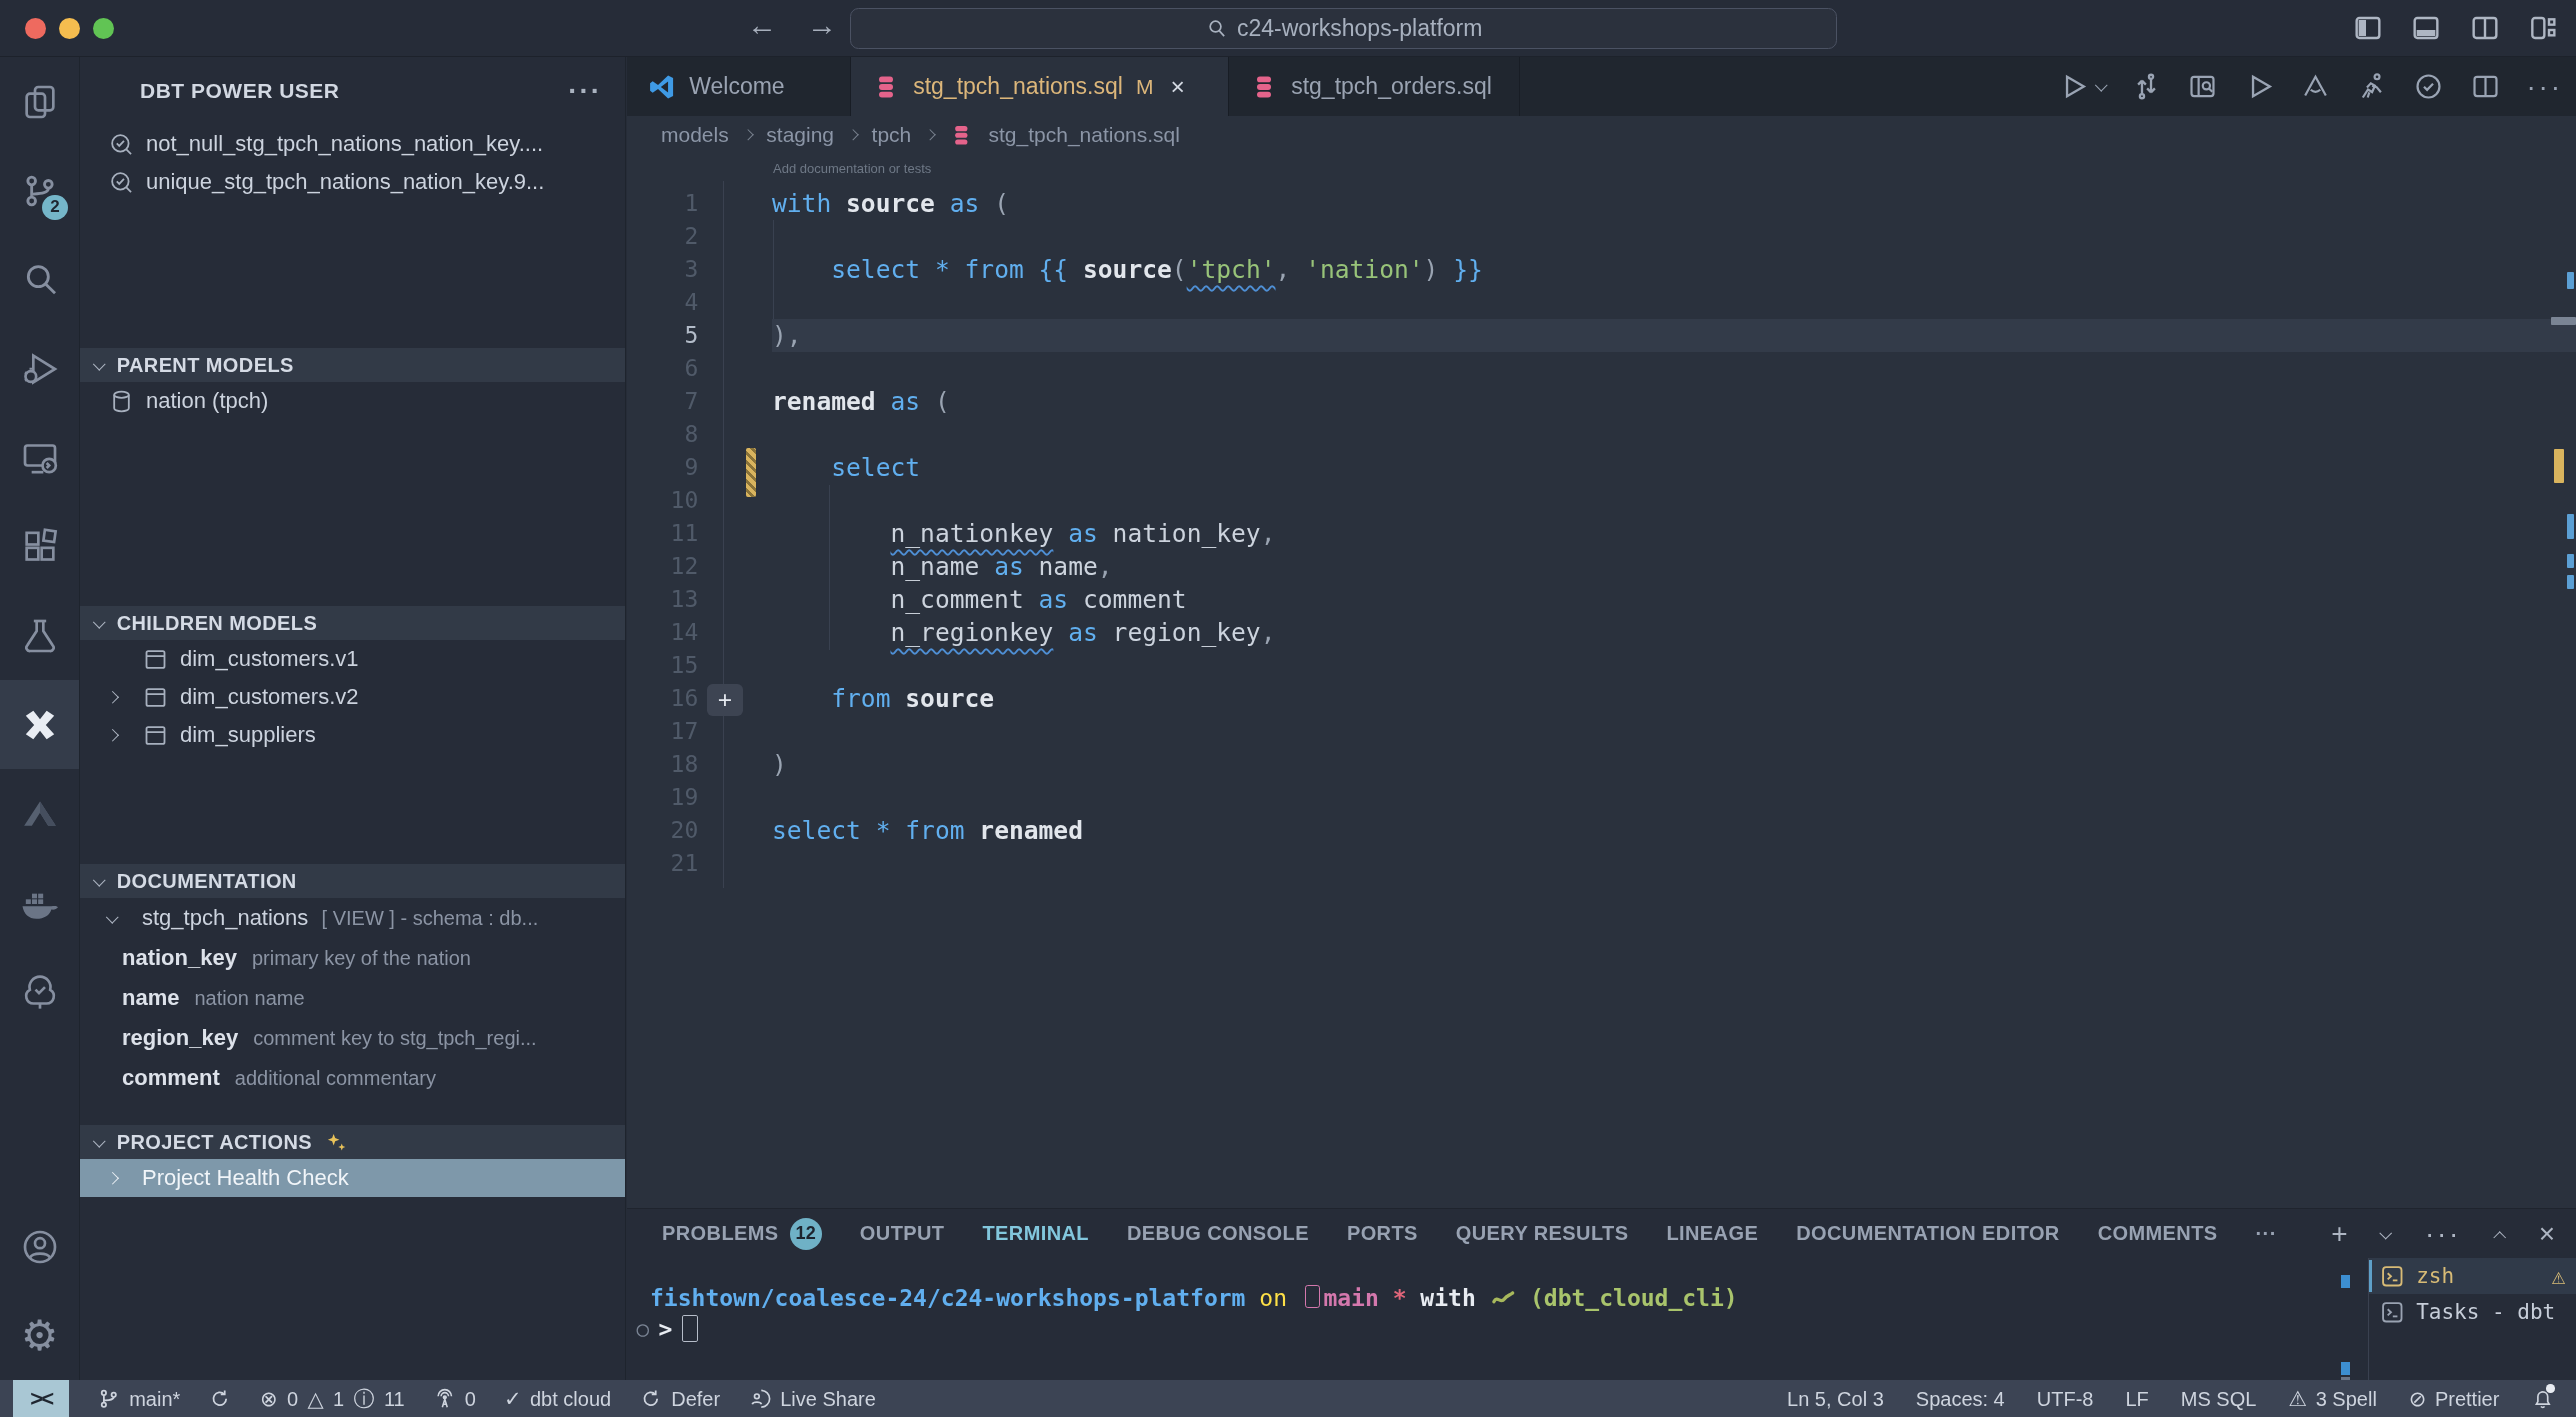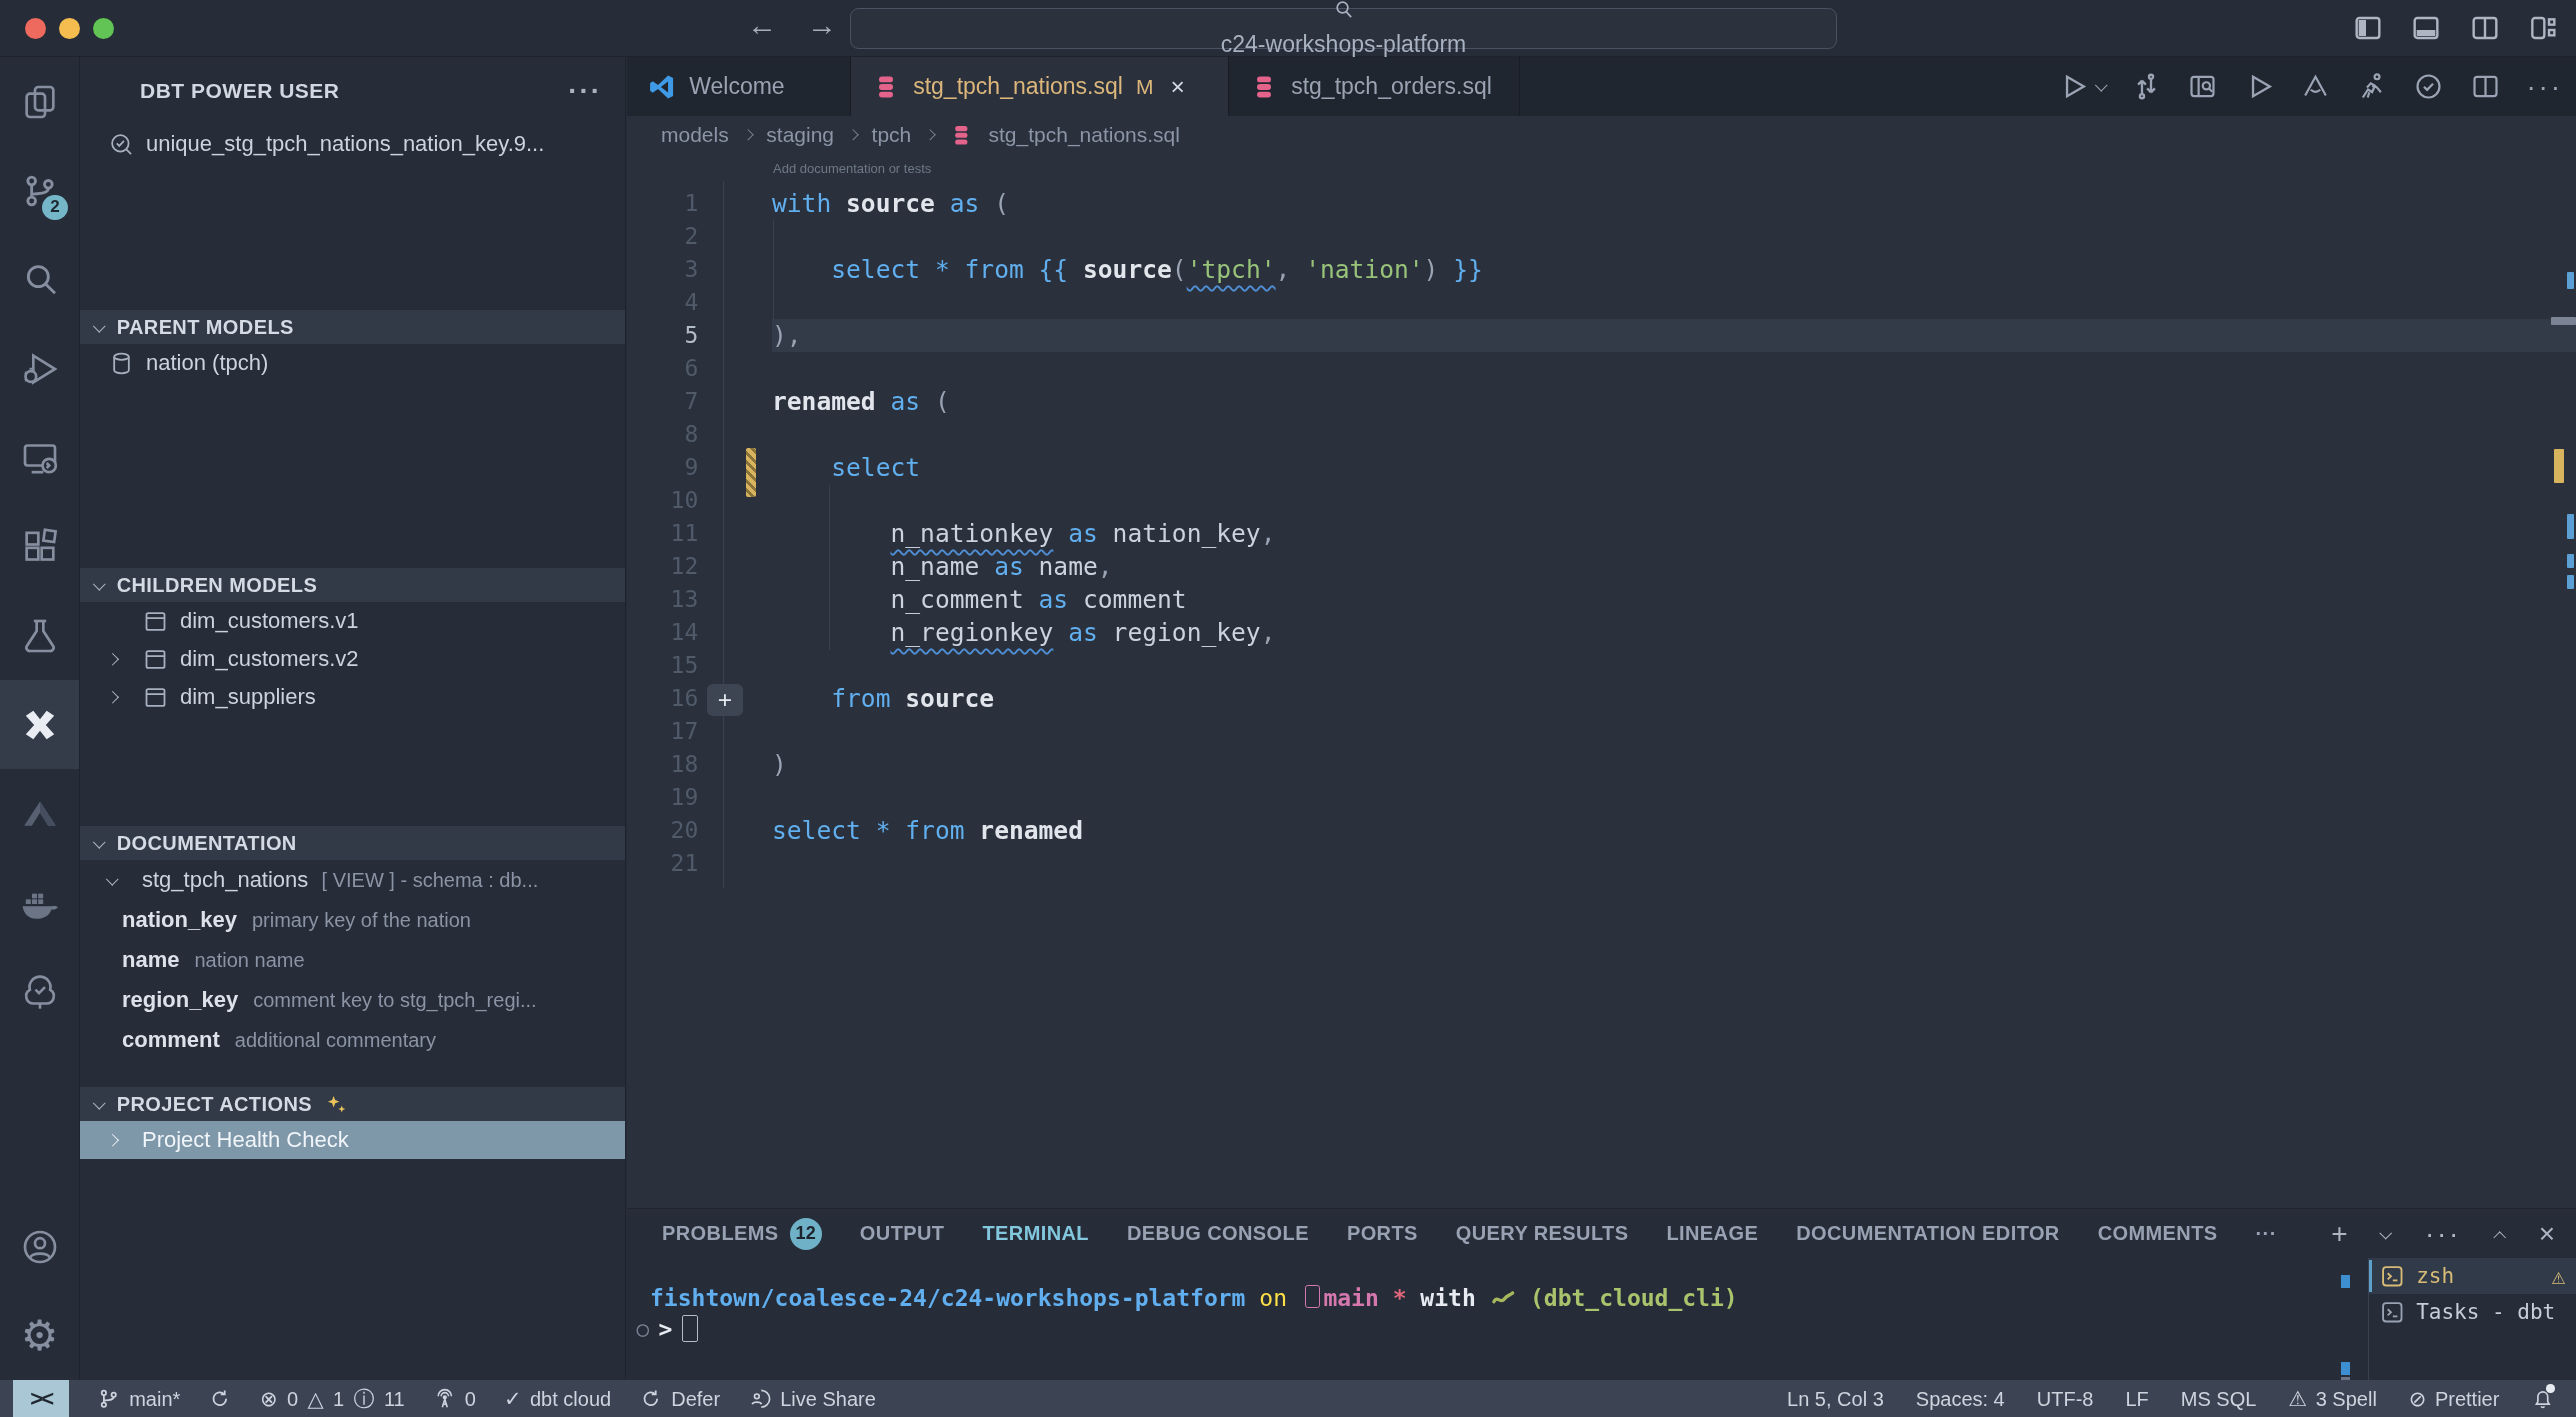--- a/index.html
+++ b/index.html
@@ -10,21 +10,21 @@
   .cv.down{transform:rotate(45deg) translate(-0.9px,-0.9px);}
   .cv.right{transform:rotate(-45deg);}
   .cv.up{transform:rotate(-135deg) translate(-1.9px,-1.9px);}
 
   
   .titlebar{position:absolute;left:0;top:0;width:2576px;height:57px;background:#262c38;border-bottom:0.9px solid #1d222b;}
   .lights{position:absolute;left:24.6px;top:18px;display:flex;gap:13.2px;}
   .light{width:21px;height:21px;border-radius:50%;}
   .l-red{background:#ee6a5f;} .l-yellow{background:#f5bd4f;} .l-green{background:#61c454;}
   .navarrows{position:absolute;left:747px;top:7.6px;display:flex;gap:30px;font-size:30px;color:#a7afbc;}
-  .searchbox{position:absolute;left:850px;top:7.6px;width:987px;height:41px;background:#2b313d;border:1.4px solid #4b5263;border-radius:8.5px;display:flex;align-items:center;justify-content:center;gap:9.4px;color:#a8b1bf;font-size:23px;flex-direction:column;}
+  .searchbox{position:absolute;left:850px;top:7.6px;width:987px;height:41px;background:#2b313d;border:1.4px solid #4b5263;border-radius:8.5px;display:flex;align-items:center;justify-content:center;gap:9.4px;color:#a8b1bf;font-size:23px;}
   .tb-right{position:absolute;right:17px;top:12.3px;display:flex;gap:26.5px;color:#aeb6c3;}
   .tb-right svg{width:32px;height:32px;}
 
   
   .activitybar{position:absolute;left:0;top:57px;width:80px;height:1323px;background:#262c38;border-right:0.9px solid #1e242d;display:flex;flex-direction:column;}
   .abit{height:89px;display:flex;align-items:center;justify-content:center;color:#868fa0;position:relative;cursor:pointer;}
   .abit svg{width:40px;height:40px;}
   .abit.active{background:#343c4a;color:#e9edf3;}
   .ab-badge{position:absolute;right:11.3px;bottom:15px;min-width:25.5px;height:25.5px;border-radius:13.2px;background:#75b6c9;color:#1e2630;font-size:17px;font-weight:bold;display:flex;align-items:center;justify-content:center;}
   .ab-bottom{margin-top:auto;}
@@ -276,20 +276,30 @@
     <div id="sections">
         <div class="sec sec0">
           <div class="srow">
             <span class="sic">
               <svg viewBox="0 0 24 24" fill="none" stroke="currentColor" stroke-width="1.6">
                 <circle cx="11" cy="11" r="7.3"></circle>
                 <path d="M7.8 11l2.2 2.2 4.2-4.4"></path>
                 <path d="M16.3 16.3L20.5 20.5"></path>
               </svg>
             </span>
+            <span class="slab">not_null_stg_tpch_nations_nation_key....</span>
+          </div>
+          <div class="srow">
+            <span class="sic">
+              <svg viewBox="0 0 24 24" fill="none" stroke="currentColor" stroke-width="1.6">
+                <circle cx="11" cy="11" r="7.3"></circle>
+                <path d="M7.8 11l2.2 2.2 4.2-4.4"></path>
+                <path d="M16.3 16.3L20.5 20.5"></path>
+              </svg>
+            </span>
             <span class="slab">unique_stg_tpch_nations_nation_key.9...</span>
           </div>
         </div>
         <div class="sec sec1">
           <div class="sec-h">
             <span class="cv down"></span>
             <span>PARENT MODELS</span>
           </div>
           <div class="srow">
             <span class="sic">

